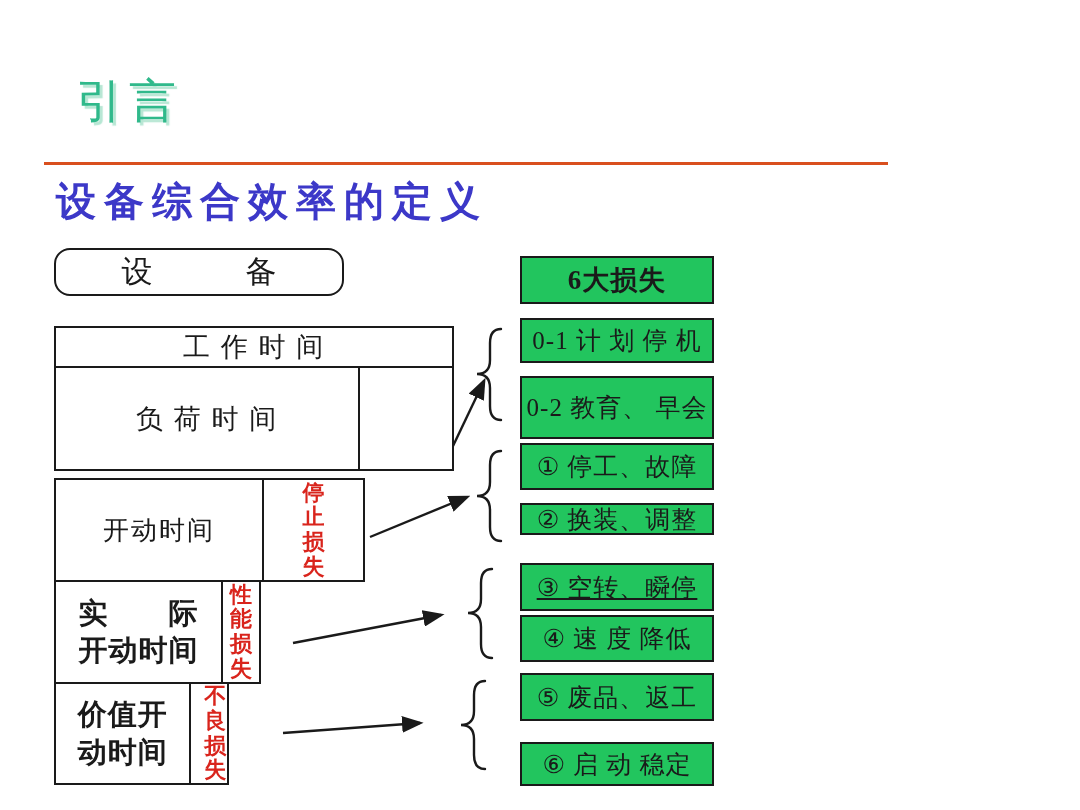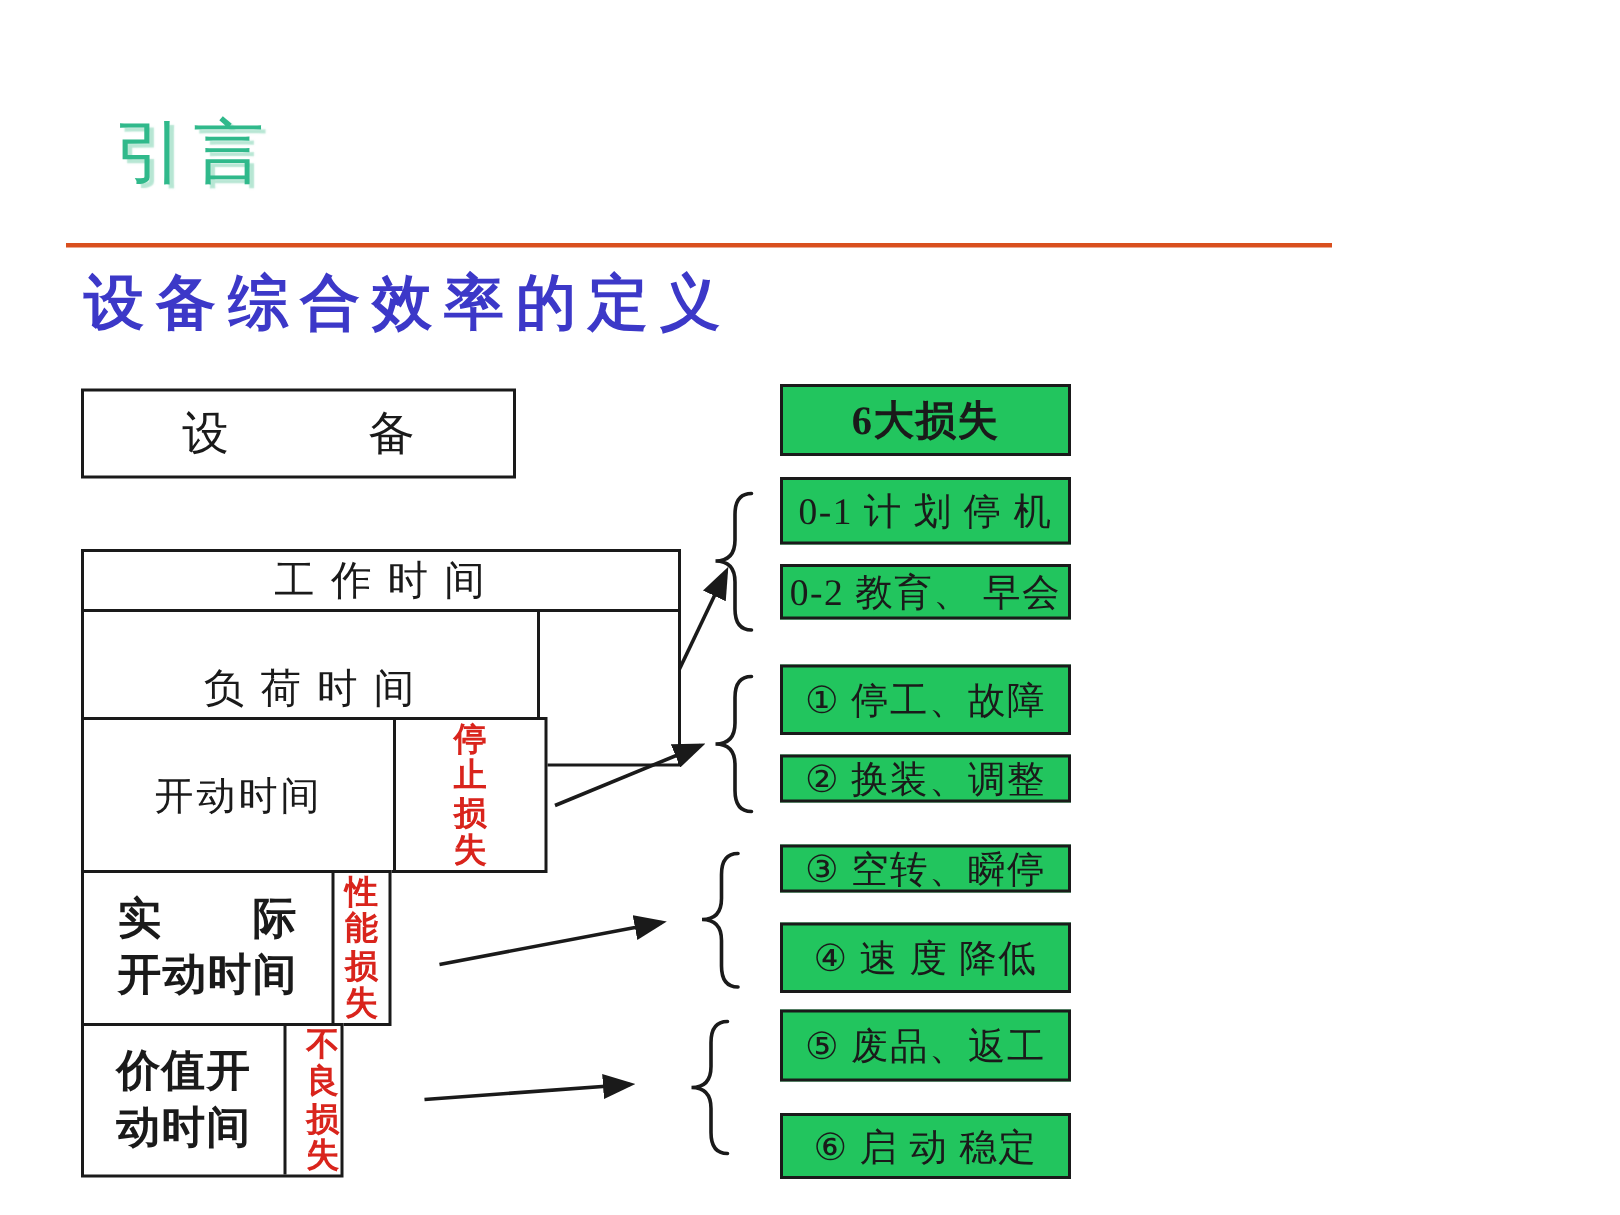--- a/index.html
+++ b/index.html
@@ -56,25 +56,25 @@
   .overlay{left:0;top:0;width:1080px;height:810px;pointer-events:none;}
   svg .stroke{stroke:var(--ink);stroke-width:2.4;fill:none;}
 </style>
 </head>
 <body>
 
 <div class="abs slide-title">引言</div>
 <div class="abs title-underline"></div>
 <div class="abs slide-subtitle">设备综合效率的定义</div>
 
-<div class="abs bx" style="left:54px;top:259px;width:290px;height:60px;font-size:31px;">
+<div class="abs bx" style="left:54px;top:248px;width:290px;height:48px;font-size:31px;border-radius:16px;">
   <span>设　　　备</span>
 </div>
 
-<div class="abs" style="left:54px;top:326px;width:400px;height:145px;border:2px solid var(--ink);background:#fff;margin-top:40px;">
+<div class="abs" style="left:54px;top:326px;width:400px;height:145px;border:2px solid var(--ink);background:#fff;">
   <div class="cell t27" style="height:40px;width:100%;border-bottom:2px solid var(--ink);">
     <span>工 作 时 间</span>
   </div>
   <div style="display:flex;height:101px;">
     <div class="cell divr t27" style="width:304px;">
       <span>负 荷 时 间</span>
     </div>
   </div>
 </div>
 
@@ -106,30 +106,30 @@
     <span class="vtext">不良损失</span>
   </div>
 </div>
 
 <div class="abs rbox" style="top:256px;height:48px;font-size:27px;font-weight:bold;">
   <span>6大损失</span>
 </div>
 <div class="abs rbox" style="top:318px;height:45px;">
   <span>0-1 计 划 停 机</span>
 </div>
-<div class="abs rbox" style="top:376px;height:37px;justify-content:center;">
+<div class="abs rbox" style="top:376px;height:63px;justify-content:center;">
   <span>0-2 教育、 早会</span>
 </div>
 <div class="abs rbox" style="top:443px;height:47px;">
   <span>① 停工、故障</span>
 </div>
 <div class="abs rbox" style="top:503px;height:32px;">
   <span>② 换装、调整</span>
 </div>
-<div class="abs rbox" style="top:563px;height:32px;">
+<div class="abs rbox" style="top:563px;height:48px;text-decoration:underline;">
   <span>③ 空转、瞬停</span>
 </div>
 <div class="abs rbox" style="top:615px;height:47px;">
   <span>④ 速 度 降低</span>
 </div>
 <div class="abs rbox" style="top:673px;height:48px;">
   <span>⑤ 废品、返工</span>
 </div>
 <div class="abs rbox" style="top:742px;height:44px;">
   <span>⑥ 启 动 稳定</span>

